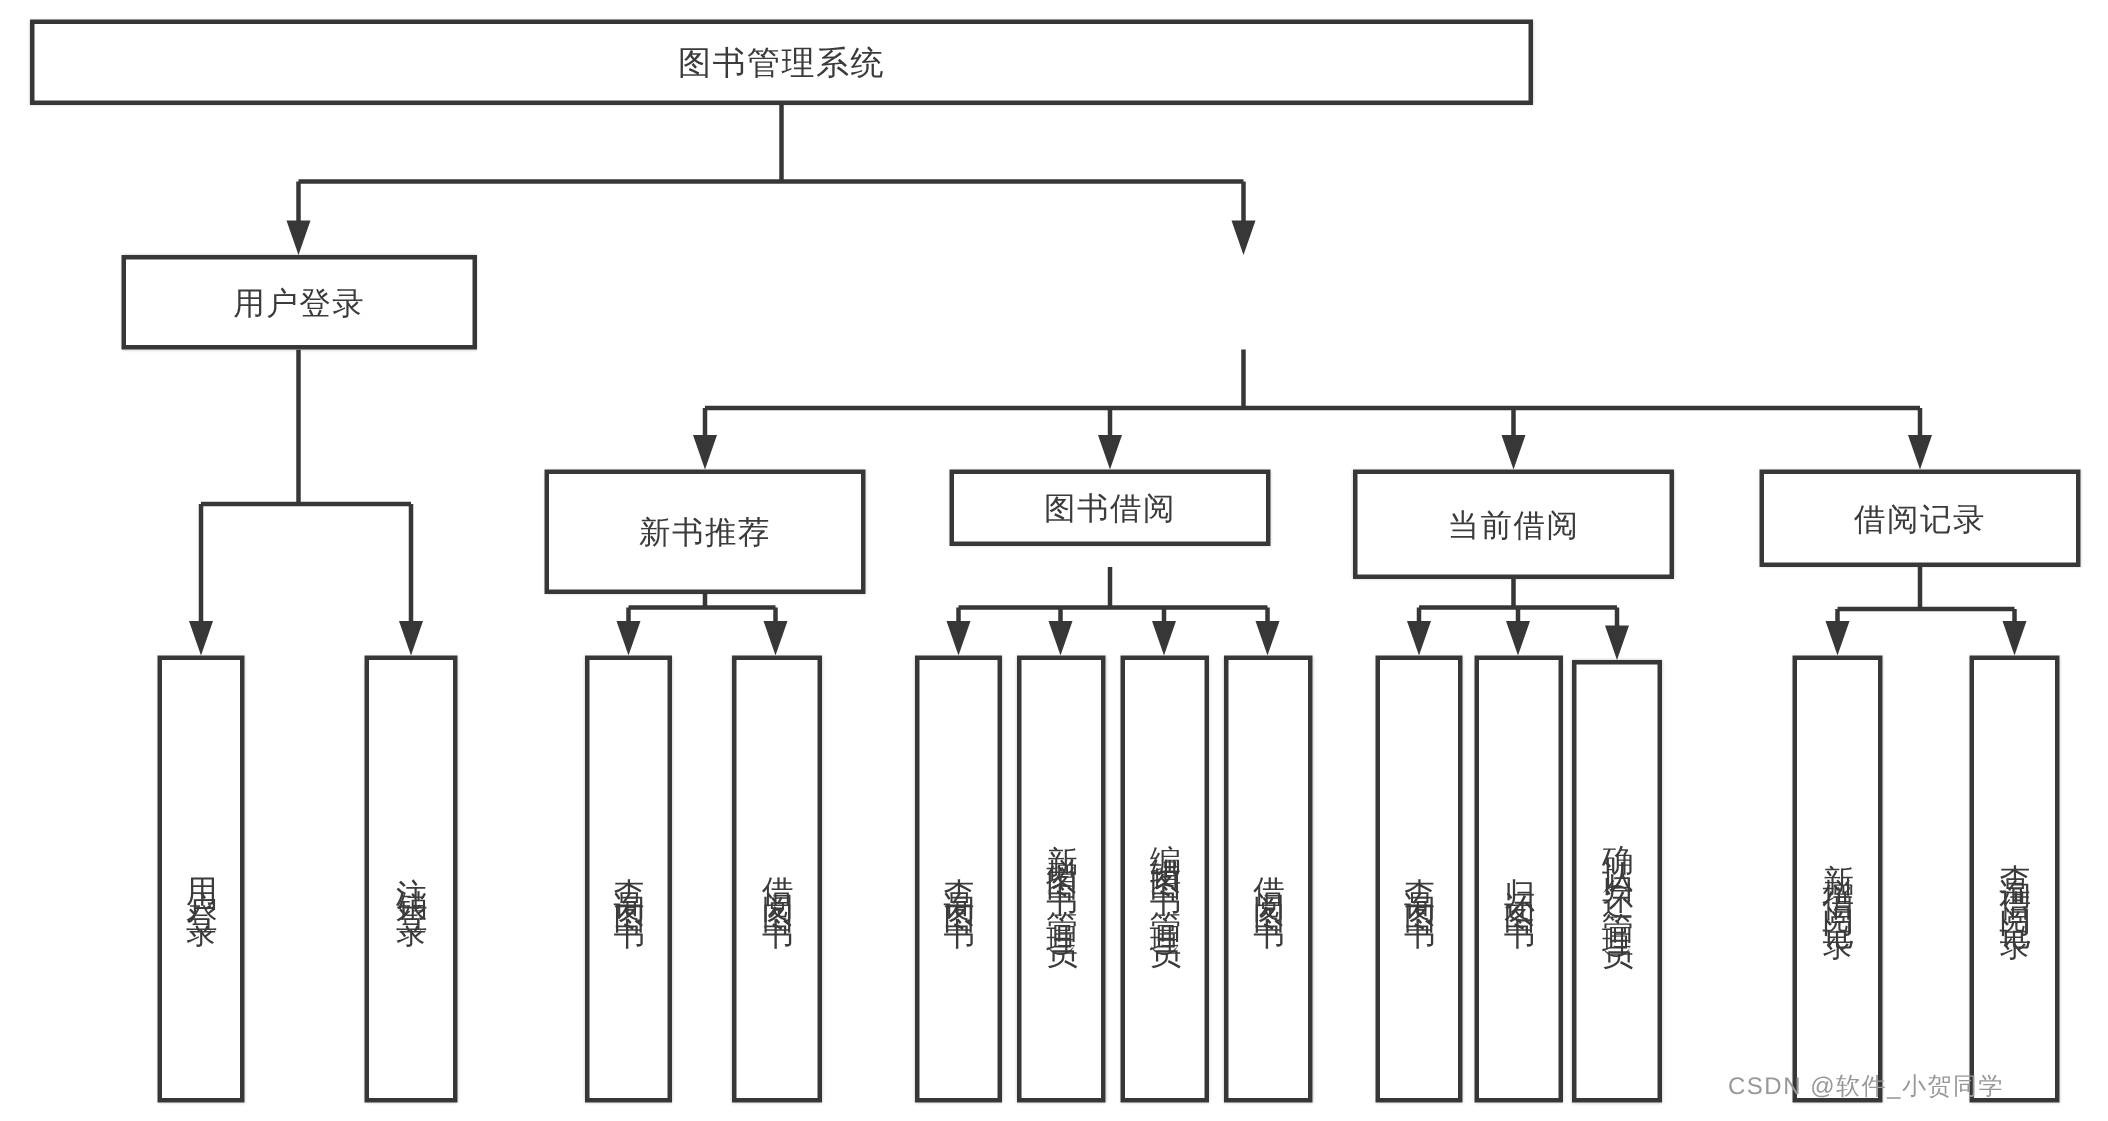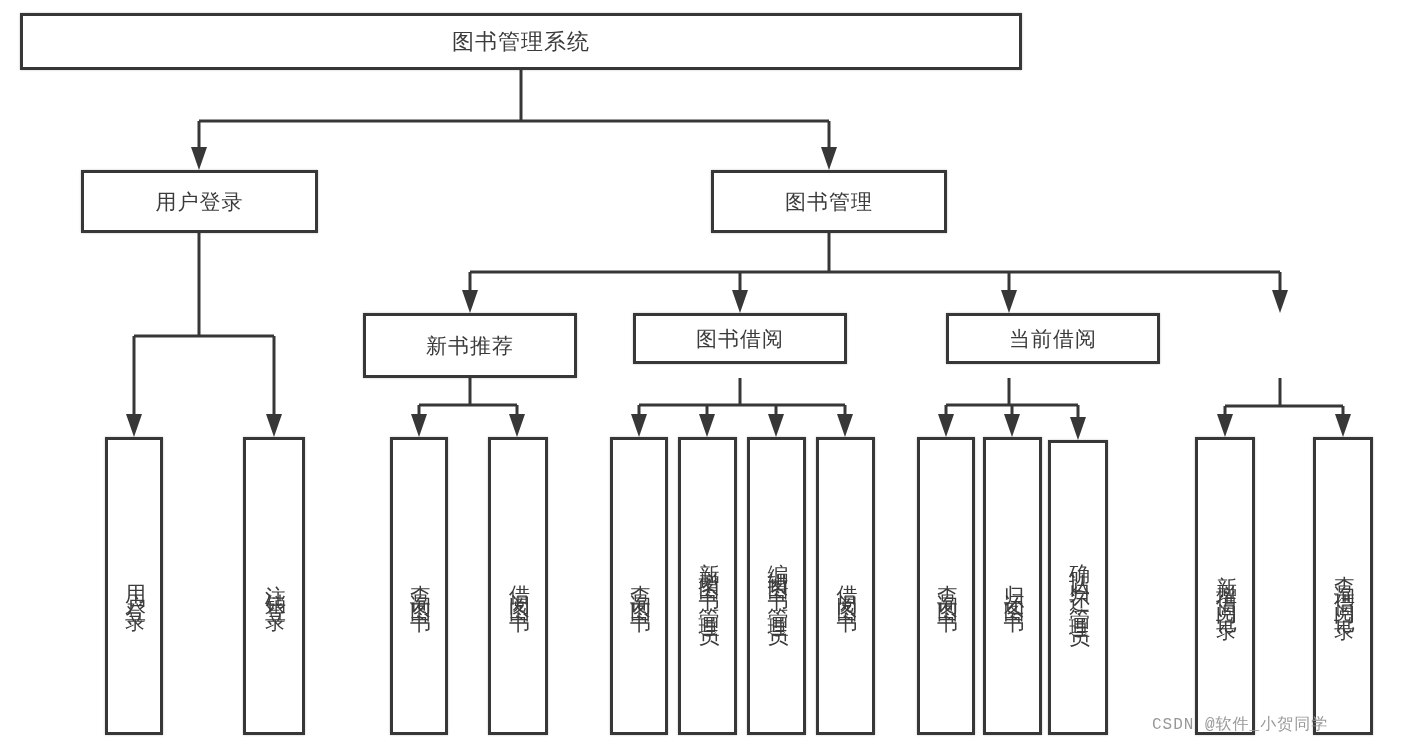--- a/index.html
+++ b/index.html
@@ -4,21 +4,21 @@
 <style>
   :root{
     --line:#373737;
     --text:#3b3b3b;
   }
   html,body{margin:0;padding:0;background:#ffffff;}
   #canvas{
     position:relative;
     width:1405px;height:747px;
     background:#ffffff;
-    font-family:Liberation Mono, monospace;
+    font-family:Liberation Sans, sans-serif;
     overflow:hidden;
   }
   #connectors{position:absolute;left:0;top:0;width:1405px;height:747px;}
   .box{
     position:absolute;
     box-sizing:border-box;
     border:3px solid var(--line);
     background:#ffffff;
     display:flex;align-items:center;justify-content:center;
     color:var(--text);
@@ -111,25 +111,25 @@
       <polygon points="1070,417 1086,417 1078,440" fill="#373737"></polygon>
       <line x1="1225" y1="406" x2="1225" y2="431" stroke="#373737" stroke-width="3"></line>
       <polygon points="1217,414 1233,414 1225,437" fill="#373737"></polygon>
       <line x1="1343" y1="406" x2="1343" y2="431" stroke="#373737" stroke-width="3"></line>
       <polygon points="1335,414 1351,414 1343,437" fill="#373737"></polygon>
     </svg>
 
   <div class="box root" style="left:20px;top:13px;width:1002px;height:57px">图书管理系统</div>
 
   <div class="box" style="left:81px;top:170px;width:237px;height:63px">用户登录</div>
-  <div class="box" style="left:711px;top:170px;width:236px;height:63px">图书管理</div>
 
-  <div class="box" style="left:363px;top:313px;width:214px;height:65px">新书推荐</div>
+  <div class="box" style="left:363px;top:313px;width:214px;height:83px">新书推荐</div>
   <div class="box" style="left:633px;top:313px;width:214px;height:51px">图书借阅</div>
-  <div class="box" style="left:946px;top:313px;width:214px;height:51px">当前借阅</div>
+  <div class="box" style="left:902px;top:313px;width:214px;height:73px">当前借阅</div>
+  <div class="box" style="left:1173px;top:313px;width:214px;height:65px">借阅记录</div>
 
   <div class="leaf" style="left:105px;top:437px;width:58px;height:298px">
     <span>用户登录</span>
   </div>
   <div class="leaf" style="left:243px;top:437px;width:62px;height:298px">
     <span>注销登录</span>
   </div>
 
   <div class="leaf" style="left:390px;top:437px;width:58px;height:298px">
     <span>查询图书</span>

